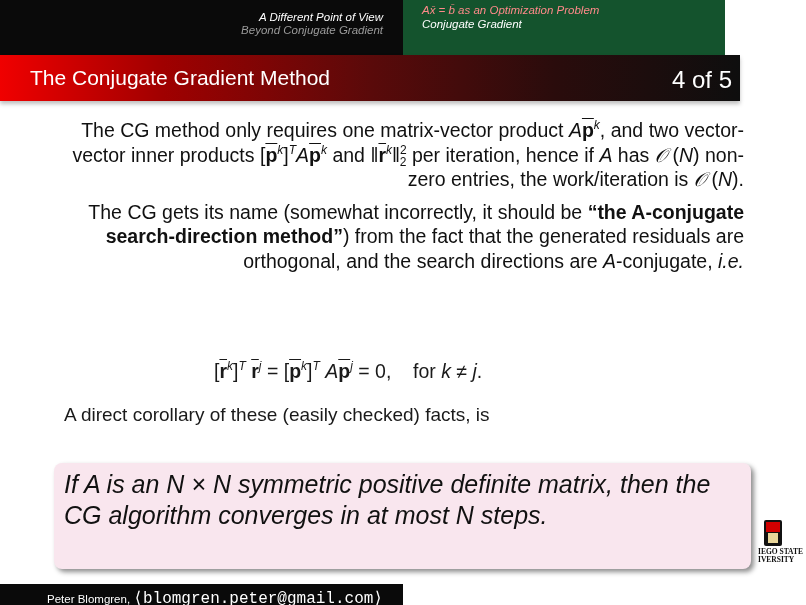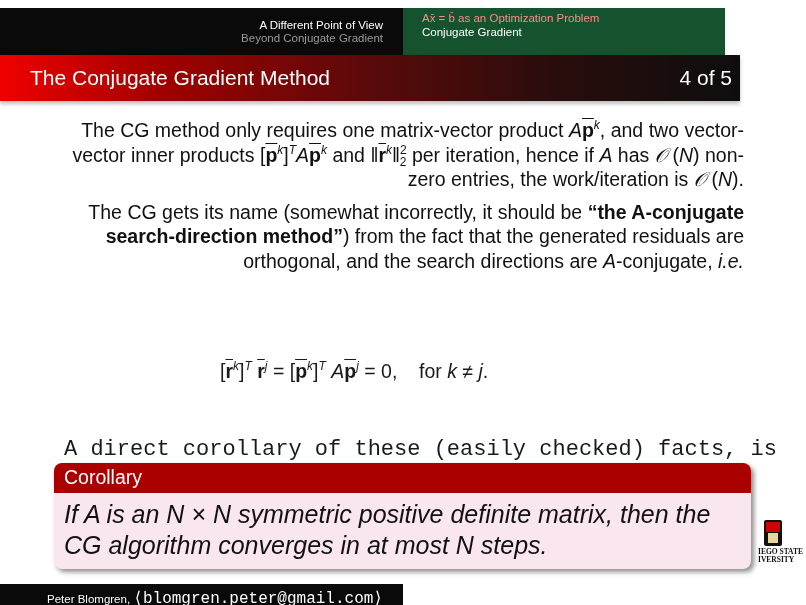--- a/index.html
+++ b/index.html
@@ -1,40 +1,40 @@
 <!DOCTYPE html>
 <html><head>
 <meta charset="utf-8">
 <style>
   html, body { margin:0; padding:0; }
   body { width:806px; height:605px; position:relative; overflow:hidden; background:#ffffff;
          font-family:"DejaVu Sans","Liberation Sans",sans-serif; color:#1a1a1a; }
-  .topbar { position:absolute; left:0; top:8px; width:806px; height:55px; display:flex; }
+  .topbar { position:absolute; left:0; top:0; width:806px; height:55px; display:flex;font-style:italic; }
   .top-left { width:403px; height:55px; background:#0a0a0a; text-align:right; box-sizing:border-box; padding:11px 20px 0 0;
               font-family:"Liberation Sans",sans-serif; font-size:11.5px; line-height:13px; }
   .top-left .cur { color:#ffffff; }
   .top-left .dim { color:#9a9a9a; }
   .top-right { width:322px; height:55px; background:#14532d; box-sizing:border-box; padding:4px 0 0 19px;
                font-family:"Liberation Sans",sans-serif; font-size:11.5px; line-height:13.5px; }
   .top-right .dim { color:#ff8a8a; }
   .top-right .cur { color:#ffffff; }
   .titlebar { position:absolute; left:0; top:55px; width:740px; height:46px;
               background:linear-gradient(90deg,#f00000 0%,#a00000 22%,#5a0a0a 50%,#2a0c0c 75%,#0e0e0e 100%);
               box-shadow:0 3px 4px rgba(0,0,0,0.25); }
   .titlebar .title { position:absolute; left:30px; top:11px; color:#fff; font-family:"Liberation Sans",sans-serif; font-size:21px; }
-  .titlebar .count { position:absolute; right:8px; top:11px; color:#fff; font-family:"Liberation Sans",sans-serif; font-size:21px; }
+  .titlebar .count { position:absolute; right:8px; top:11px; color:#fff; font-family:"Liberation Sans",sans-serif; font-size:24px; }
   .content { position:absolute; left:64px; top:118px; width:680px; font-family:"Liberation Sans",sans-serif; font-size:19.5px; line-height:24.5px; color:#111;text-align:right; }
   .para { margin:0 0 8px 0; }
   .mono { font-family:"Liberation Sans",sans-serif; }
   i.v { font-style:italic; }
   sup { font-size:12px; vertical-align:8px; line-height:0; }
   sub { font-size:12px; vertical-align:-4px; line-height:0; }
   .bar { text-decoration:overline; font-weight:bold; }
-  .eq { position:absolute; left:220px; top:360px; font-size:19.5px; font-family:"Liberation Sans",sans-serif; }
-  .lead { position:absolute; left:64px; top:437px; font-size:22px; font-family:Liberation Mono, monospace; }
+  .eq { position:absolute; left:214px; top:360px; font-size:19.5px; font-family:"Liberation Sans",sans-serif; }
+  .lead { position:absolute; left:64px; top:404px; font-size:19px; font-family:Liberation Sans, sans-serif; }
   .block { position:absolute; left:54px; top:463px; width:697px; height:106px; border-radius:8px; overflow:hidden;
            box-shadow:3px 3px 5px rgba(0,0,0,0.45); background:#f9e6ee; }
   .block-head { height:30px; background:#aa0000; color:#fff; font-family:"Liberation Sans",sans-serif; font-size:19.5px; padding:3px 0 0 10px; box-sizing:border-box; }
   .block-body { padding:6px 10px 0 10px; font-style:italic; font-family:"Liberation Sans",sans-serif; font-size:25px; line-height:31px; color:#111; }
   .logo { position:absolute; left:758px; top:518px; width:72px; height:50px; }
   .logo .crest { position:absolute; left:6px; top:2px; width:18px; height:26px; background:#111; border-radius:2px; }
   .logo .crest-red { position:absolute; left:8px; top:4px; width:14px; height:10px; background:#d00000; }
   .logo .crest-gold { position:absolute; left:10px; top:15px; width:10px; height:10px; background:#e9d69a; }
   .logo .txt { position:absolute; left:0; top:30px; font-family:"Liberation Serif",serif; font-size:7.5px; line-height:8px; color:#111; font-weight:bold; white-space:pre; }
   .footer { position:absolute; left:0; top:584px; width:806px; height:21px; display:flex; font-family:"Liberation Sans",sans-serif; font-size:11.5px; }
@@ -65,21 +65,20 @@
 <div class="content">
   <p class="para"><span>The </span><span class="mono">CG</span><span> method only requires one matrix-vector product </span><i class="v">A</i><span class="bar">p</span><sup><i>k</i></sup><span>, and two vector-vector inner products </span>[<span class="bar">p</span><sup><i>k</i></sup>]<sup><i>T</i></sup><i class="v">A</i><span class="bar">p</span><sup><i>k</i></sup><span> and </span>‖<span class="bar">r</span><sup><i>k</i></sup>‖<sup>2</sup><sub style="margin-left:-7px">2</sub><span> per iteration, hence if </span><i class="v">A</i><span> has </span><i>𝒪</i> (<i>N</i>)<span> non-zero entries, the work/iteration is </span><i>𝒪</i> (<i>N</i>)<span>.</span></p>
   <p class="para"><span>The </span><span class="mono">CG</span><span> gets its name (somewhat incorrectly, it should be </span><b>“the A-conjugate search-direction method”</b><span>) from the fact that the generated residuals are orthogonal, and the search directions are </span><i>A</i><span>-conjugate, </span><i>i.e.</i></p>
 </div>
 
 <div class="eq">[<span class="bar">r</span><sup><i>k</i></sup>]<sup><i>T</i></sup> <span class="bar">r</span><sup><i>j</i></sup> = [<span class="bar">p</span><sup><i>k</i></sup>]<sup><i>T</i></sup> <i>A</i><span class="bar">p</span><sup><i>j</i></sup> = 0, &nbsp;&nbsp; for <i>k</i> ≠ <i>j</i>.</div>
 
 <div class="lead">A direct corollary of these (easily checked) facts, is</div>
 
 <div class="block">
-  <div class="block-head">Corollary</div>
   <div class="block-body">If A is an N × N symmetric positive definite matrix, then the CG algorithm converges in at most N steps.</div>
 </div>
 
 <div class="logo">
   <div class="crest"></div>
   <div class="crest-red"></div>
   <div class="crest-gold"></div>
   <div class="txt">IEGO STATE
 IVERSITY</div>
 </div>

